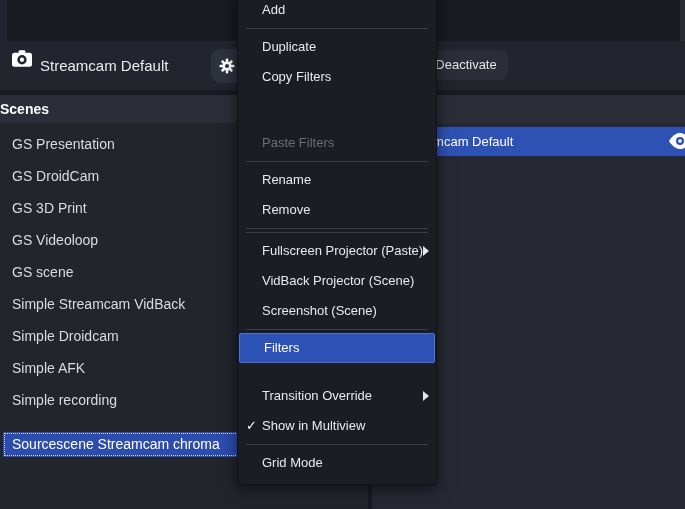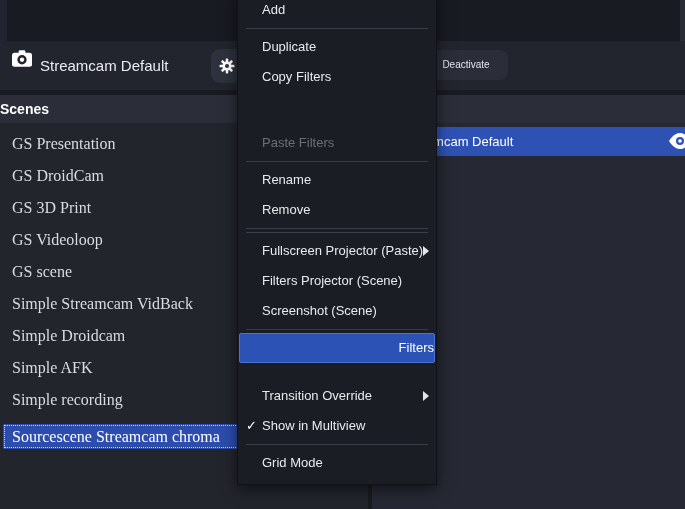--- a/index.html
+++ b/index.html
@@ -13,52 +13,52 @@
   .edge-right { position:absolute; left:680px; top:0; width:5px; height:41px; background:#292c35; }
 
   
   .context-bar { position:absolute; left:0; top:41px; width:685px; height:49px; background:#23252e; }
   .cam-icon  { position:absolute; left:12px; top:9px; width:20px; height:17px; }
   .source-label { position:absolute; left:40px; top:0; height:49px; line-height:49px;
                   color:#e9ebef; font-size:15px; white-space:nowrap; }
   .gear-btn { position:absolute; left:211px; top:8px; width:32px; height:34px;
               background:#2e323d; border-radius:9px; display:flex; align-items:center; justify-content:center; }
   .deactivate-btn { position:absolute; left:424px; top:9px; width:84px; height:30px;
-                    background:#2b2e38; border-radius:8px; color:#e2e5e9; font-size:10px;
+                    background:#2b2e38; border-radius:8px; color:#e2e5e9; font-size:13px;
                     text-align:center; line-height:30px; }
 
   
   .scenes-dock  { position:absolute; left:0;     top:95px; width:368px; height:414px; background:#23252d; }
   .sources-dock { position:absolute; left:372px; top:95px; width:313px; height:414px; background:#262933; }
   .dock-header  { height:28px; background:#2b2e38; color:#ffffff; font-weight:bold;
                   font-size:14px; line-height:28px; }
   .scene-list { padding-top:5px; }
   .scene-item { height:32px; line-height:32px; padding-left:12px; color:#d9dce2;
-                font-size:16px; white-space:nowrap; overflow:hidden;font-family:Liberation Serif, serif; }
+                font-size:14px; white-space:nowrap; overflow:hidden; }
   .scene-item.selected {
-    background:#2c4cae; color:#ffffff; margin:8px 3px 3px 3px;
+    background:#2c4cae; color:#ffffff; margin:16px 3px 3px 3px;
     height:25px; line-height:25px; padding-left:9px; border-radius:1px;
     outline:1px dotted #ccd5f2; outline-offset:-2px;
   }
   .source-row { position:absolute; left:0; top:32px; width:320px; height:29px;
                 background:#2e52b4; color:#ffffff; font-size:13px; line-height:29px;
                 padding-left:30px; box-sizing:border-box; white-space:nowrap; }
   .eye-icon { position:absolute; left:296px; top:37px; width:24px; height:18px; }
 
   
   .menu { position:absolute; left:237px; top:-12px; width:200px; box-sizing:border-box;
           background:#1a1d24; border:1px solid #101218; padding:6px 0;
           box-shadow:0 4px 14px rgba(0,0,0,.55); z-index:50; }
   .menu-item { position:relative; height:30px; line-height:30px; padding-left:24px;
                color:#e8eaee; font-size:13px; white-space:nowrap; }
   .menu-item.disabled { color:#6b6e77;margin-top:36px; }
   .menu-item.gap_before { margin-top:18px; }
   .menu-item.highlighted { background:#2b52b4; border:1px solid #4a72d6; border-radius:2px;
                margin-left:1px; margin-right:1px; height:28px; line-height:28px;
-               color:#ffffff;text-align:right; }
+               color:#ffffff; }
   .menu-item .arrow { display:none; position:absolute; right:7px; top:50%; margin-top:-5px;
                width:0; height:0; border-left:6px solid #e2e5ea;
                border-top:5px solid transparent; border-bottom:5px solid transparent; }
   .menu-item.submenu .arrow { display:block; }
   .menu-item .check { display:none; position:absolute; left:5px; top:0; width:17px;
                text-align:center; color:#ffffff; font-size:13px; }
   .menu-item.checked .check { display:block; }
   .menu-sep { height:1px; background:#3a3d47; margin:3px 8px; }
 </style>
 </head>
@@ -193,21 +193,21 @@
     <div class="menu-sep"></div>
     <div class="menu-sep"></div>
       <div class="menu-item submenu">
         
         <span>Fullscreen Projector (Paste)</span>
         <span class="arrow"></span>
       </div>
 
       <div class="menu-item">
         
-        <span>Filters Projector (Scene)</span>
+        <span>VidBack Projector (Scene)</span>
         
       </div>
 
       <div class="menu-item">
         
         <span>Screenshot (Scene)</span>
         
       </div>
     <div class="menu-sep"></div>
       <div class="menu-item highlighted">

